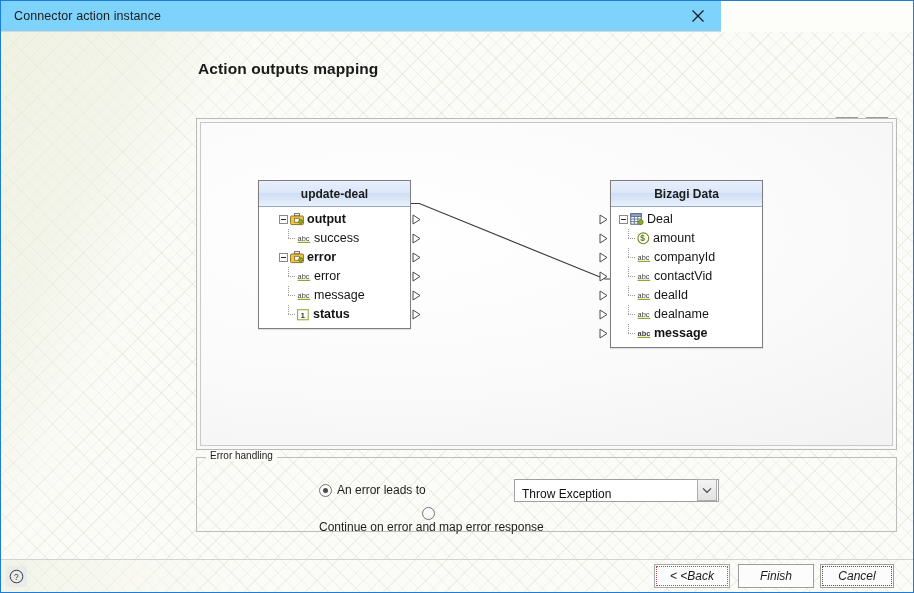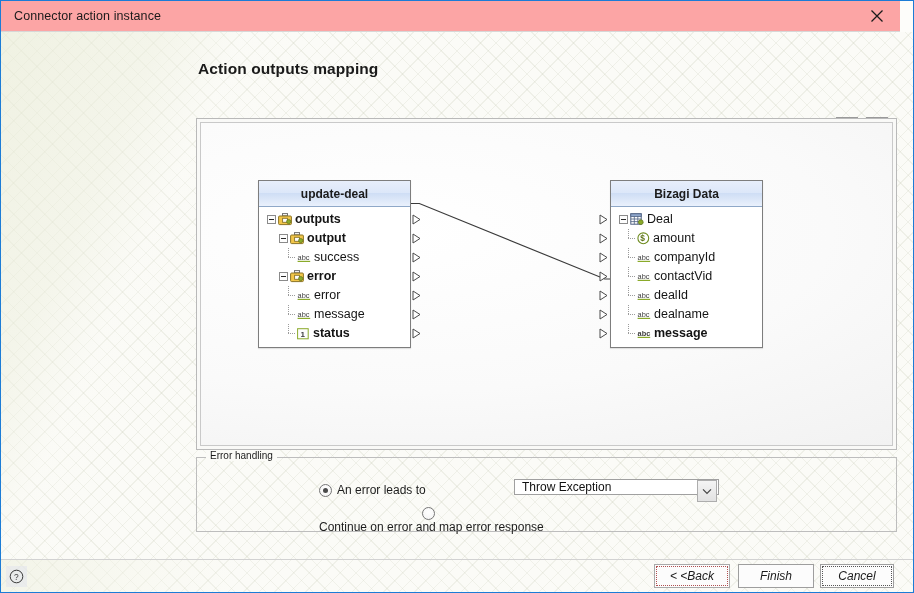--- a/index.html
+++ b/index.html
@@ -14,22 +14,22 @@
     position: relative;
     width: 914px; height: 593px;
     background: #fdfdfa;
     border: 1px solid #1c7cd6;
     overflow: hidden;
   }
 
   
   #titlebar {
     position: absolute; left: 0; top: 0;
-    width: 899px; height: 31px;
-    background: #fca5a5;
+    width: 720px; height: 31px;
+    background: #7dd3fc;
     border-bottom: 1px solid #d7d7d7;
   }
   #title-text {
     position: absolute; left: 13px; top: 8px;
     font-size: 12.5px; color: #1b1b1b;
     letter-spacing: .1px;
     white-space: nowrap;
   }
   #close-btn {
     position: absolute; right: 0; top: 0;
@@ -231,24 +231,24 @@
   .radio.checked::after {
     content: "";
     position: absolute; left: 3px; top: 3px;
     width: 5px; height: 5px;
     border-radius: 50%;
     background: #4a4a4a;
   }
 
   #err-select {
     position: absolute; left: 317px; top: 21px;
-    width: 205px; height: 16px;
+    width: 205px; height: 23px;
     background: #ffffff;
     border: 1px solid #a0a0a0;
-    display: flex; align-items: flex-start;
+    display: flex; align-items: flex-end;
     cursor: pointer;
   }
   #err-select-value {
     padding-left: 7px;
     font-size: 12px; color: #111;
     flex: 1 1 auto;
     white-space: nowrap; overflow: hidden;
   }
   #err-select-arrow {
     width: 20px; height: 22px;
@@ -350,34 +350,20 @@
         <div id="canvas">
 
           <svg id="wire-layer" viewBox="0 0 693 324" preserveAspectRatio="none">
             <polyline points="210,81 219,81 405,157 414,157" fill="none" stroke="#3a3a3a" stroke-width="1.15"></polyline>
           </svg>
 
           <div class="tree-panel" id="panel-left">
             <div class="panel-header">update-deal</div>
             <div class="panel-body">
 
-              <div class="tree-row bold">
-                <span class="indent" style="width:8px"></span>
-                <span class="expander"></span>
-                <svg class="icon" width="14" height="13" viewBox="0 0 14 13">
-                  <rect x="4.5" y="0.6" width="5" height="2.2" fill="none" stroke="#6f6f6f" stroke-width="1"></rect>
-                  <rect x="0.6" y="3" width="12.8" height="8.6" rx="1" fill="#f2c64a" stroke="#8a7326" stroke-width="1"></rect>
-                  <rect x="4.6" y="5.3" width="4.8" height="4" fill="#fdfdfd" stroke="#8a7326" stroke-width=".9"></rect>
-                  <circle cx="10.7" cy="8.6" r="2.1" fill="#8aaa2a" stroke="#5e7318" stroke-width=".7"></circle>
-                </svg>
-                <span class="row-label">outputs</span>
-                <svg class="port-svg r" width="10" height="11" viewBox="0 0 10 11">
-                  <path d="M1 1 L8 5.5 L1 10 Z" fill="#ffffff" stroke="#4a4a4a" stroke-width="1"></path>
-                </svg>
-              </div>
 
               <div class="tree-row bold">
                 <span class="indent" style="width:8px"></span>
                 <span class="indent"></span>
                 <span class="expander"></span>
                 <svg class="icon" width="14" height="13" viewBox="0 0 14 13">
                   <rect x="4.5" y="0.6" width="5" height="2.2" fill="none" stroke="#6f6f6f" stroke-width="1"></rect>
                   <rect x="0.6" y="3" width="12.8" height="8.6" rx="1" fill="#f2c64a" stroke="#8a7326" stroke-width="1"></rect>
                   <rect x="4.6" y="5.3" width="4.8" height="4" fill="#fdfdfd" stroke="#8a7326" stroke-width=".9"></rect>
                   <circle cx="10.7" cy="8.6" r="2.1" fill="#8aaa2a" stroke="#5e7318" stroke-width=".7"></circle>

